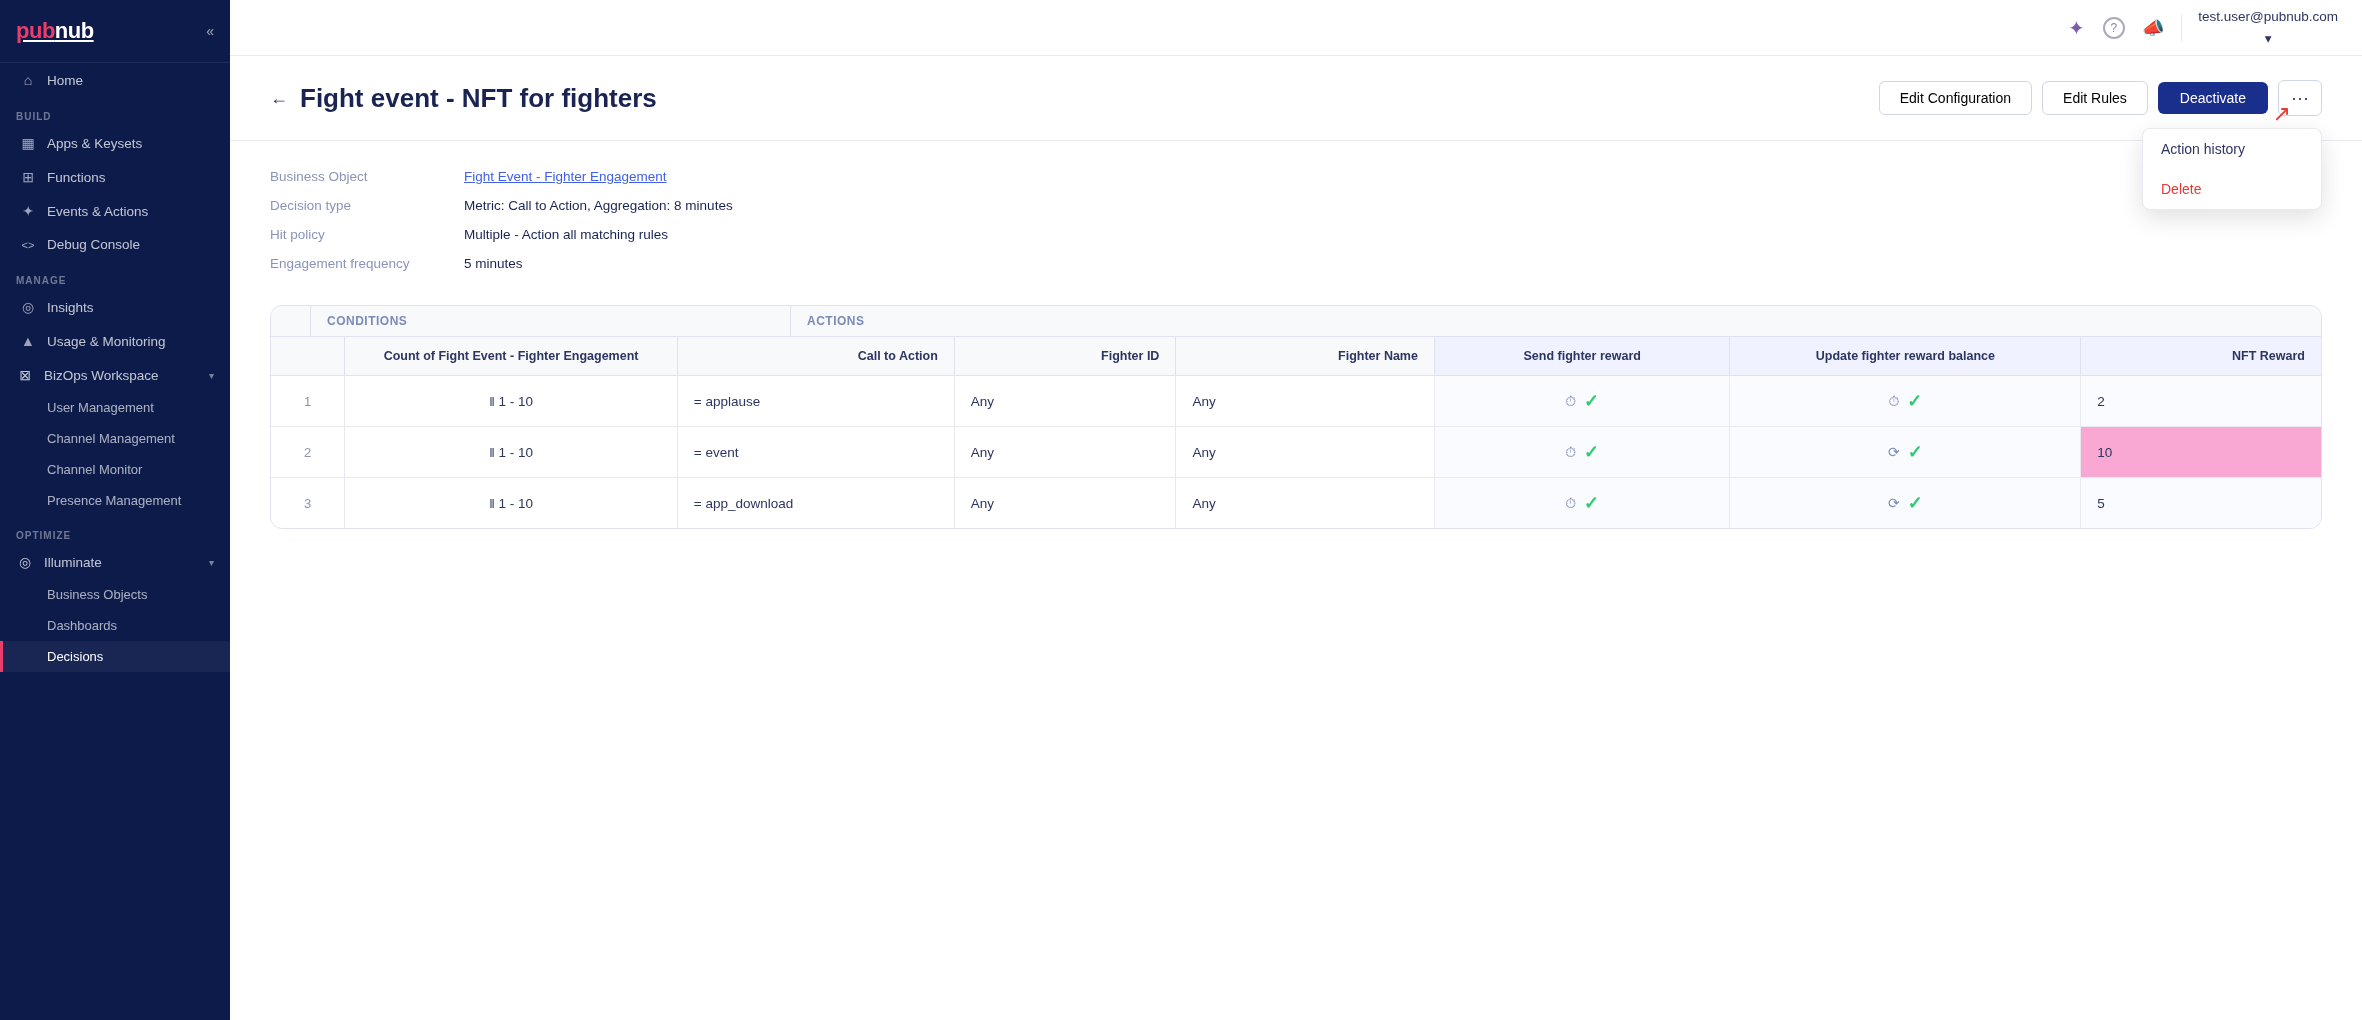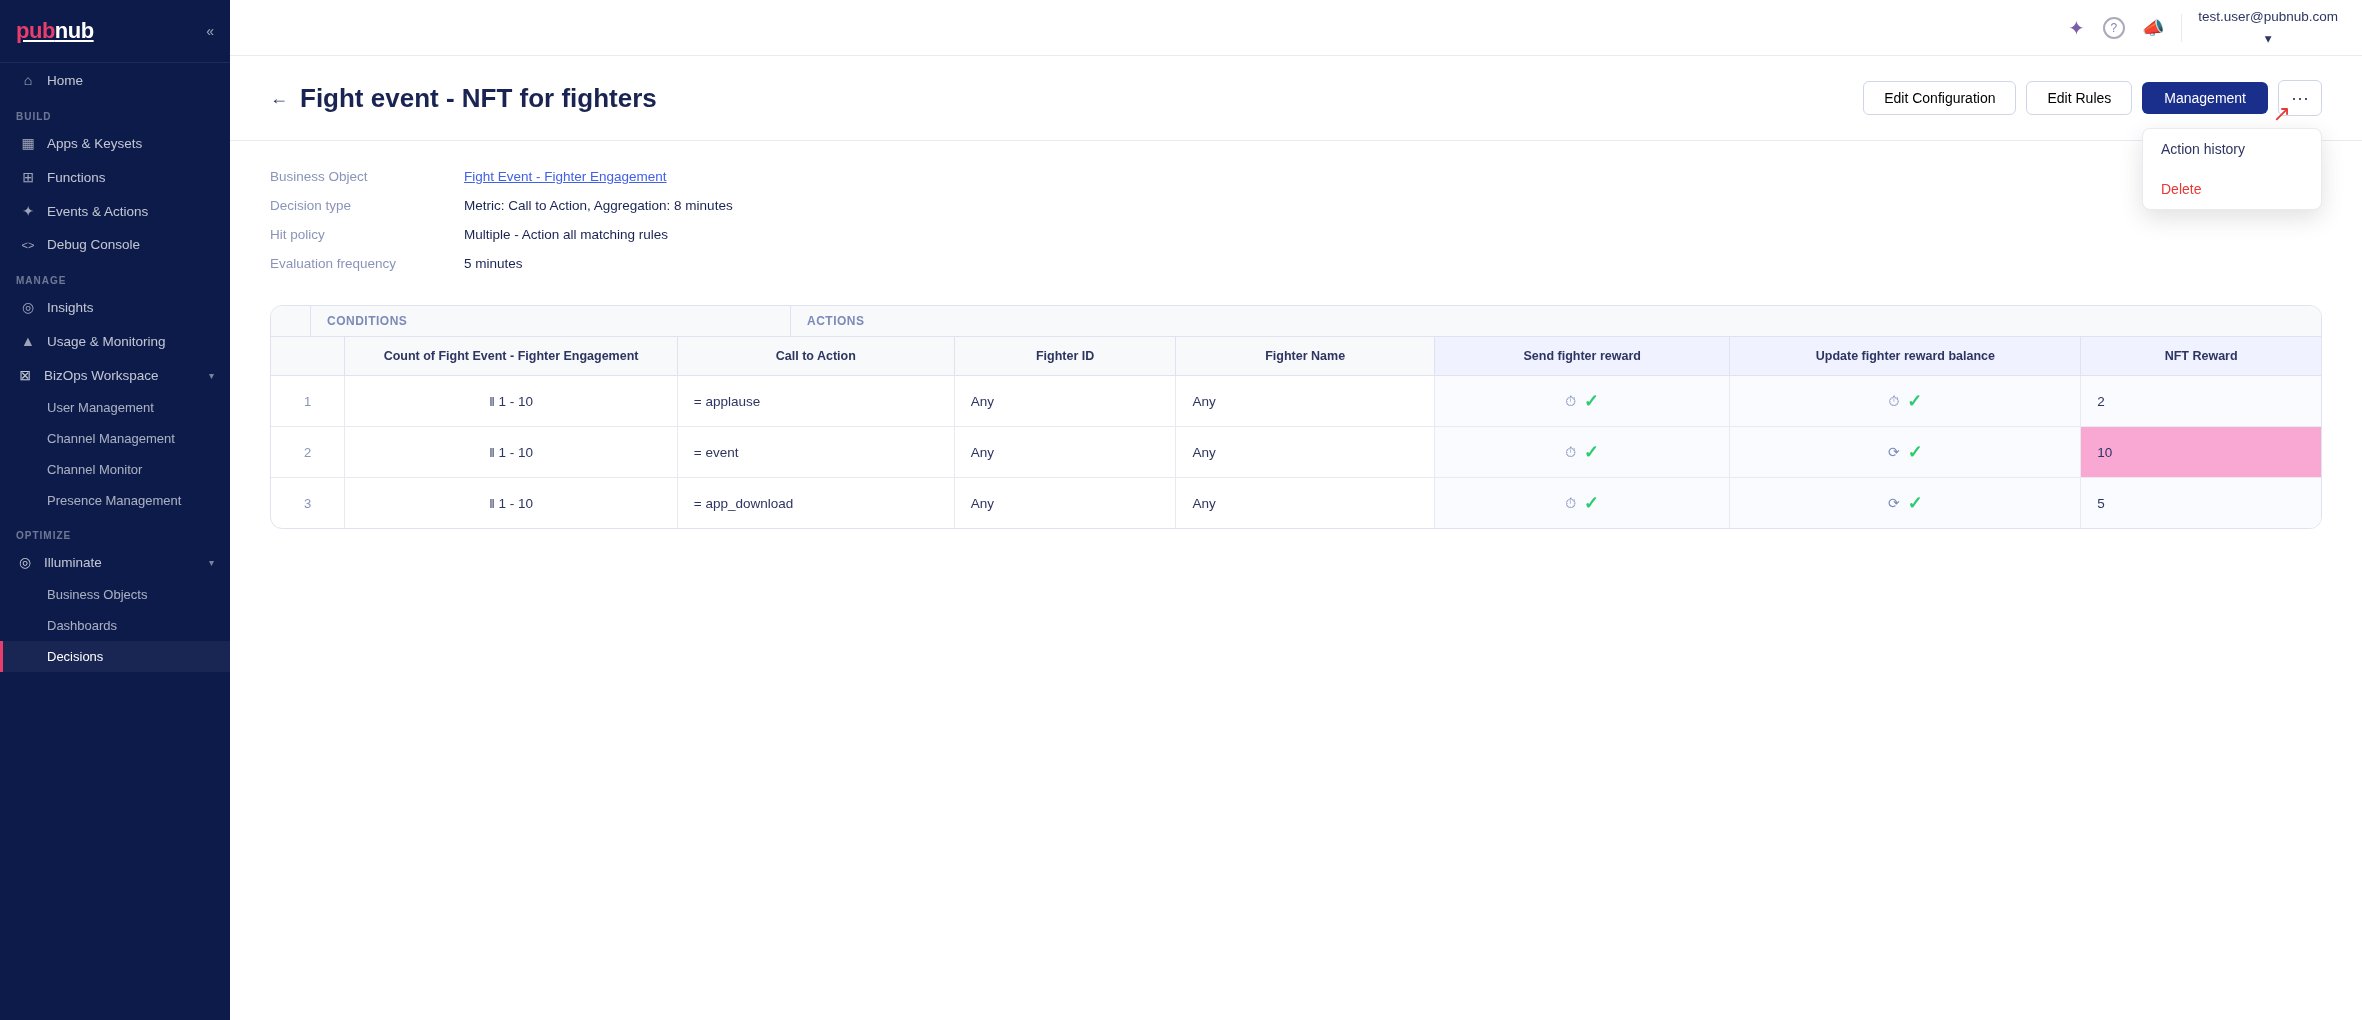--- a/index.html
+++ b/index.html
@@ -253,21 +253,21 @@
       overflow: hidden;
     }
 
     table {
       width: 100%;
       border-collapse: collapse;
     }
     thead tr { background: #f8f9fb; }
     th {
       padding: 12px 16px;
-      text-align: center;
+      text-align: right;
       font-size: 12.5px;
       font-weight: 600;
       color: #2d3561;
       border-bottom: 1px solid #e0e3ef;
       border-right: 1px solid #e0e3ef;
     }
     th:last-child { border-right: none; }
     td {
       padding: 14px 16px;
       font-size: 13.5px;
@@ -382,21 +382,21 @@
   <div class="page-content">
 
     <div class="page-header">
       <div class="page-title-area">
         <span class="back-arrow">←</span>
         <h1 class="page-title">Fight event - NFT for fighters</h1>
       </div>
       <div class="header-actions">
         <button class="btn-outline">Edit Configuration</button>
         <button class="btn-outline">Edit Rules</button>
-        <button class="btn-primary">Management</button>
+        <button class="btn-primary">Deactivate</button>
         <button class="btn-more">···</button>
 
         <div class="dropdown-menu">
           <div class="dropdown-arrow">↗</div>
           <div class="dropdown-item">Action history</div>
           <div class="dropdown-item danger">Delete</div>
         </div>
       </div>
     </div>
 
@@ -407,21 +407,21 @@
       </div>
       <div class="detail-row">
         <span class="detail-label">Decision type</span>
         <span class="detail-value">Metric: Call to Action, Aggregation: 8 minutes</span>
       </div>
       <div class="detail-row">
         <span class="detail-label">Hit policy</span>
         <span class="detail-value">Multiple - Action all matching rules</span>
       </div>
       <div class="detail-row">
-        <span class="detail-label">Evaluation frequency</span>
+        <span class="detail-label">Engagement frequency</span>
         <span class="detail-value">5 minutes</span>
       </div>
     </div>
 
     <div class="table-section">
       <div class="table-wrapper">
 
         <div style="display:flex; border-bottom: 1px solid #e0e3ef; background:#f8f9fb;">
           <div style="flex:0 0 40px; border-right:1px solid #e0e3ef;"></div>
           <div style="flex:0 0 480px; padding:8px 16px; font-size:12px; font-weight:600; color:#7b8ab8; text-transform:uppercase; letter-spacing:0.5px; border-right:1px solid #e0e3ef;">Conditions</div>

